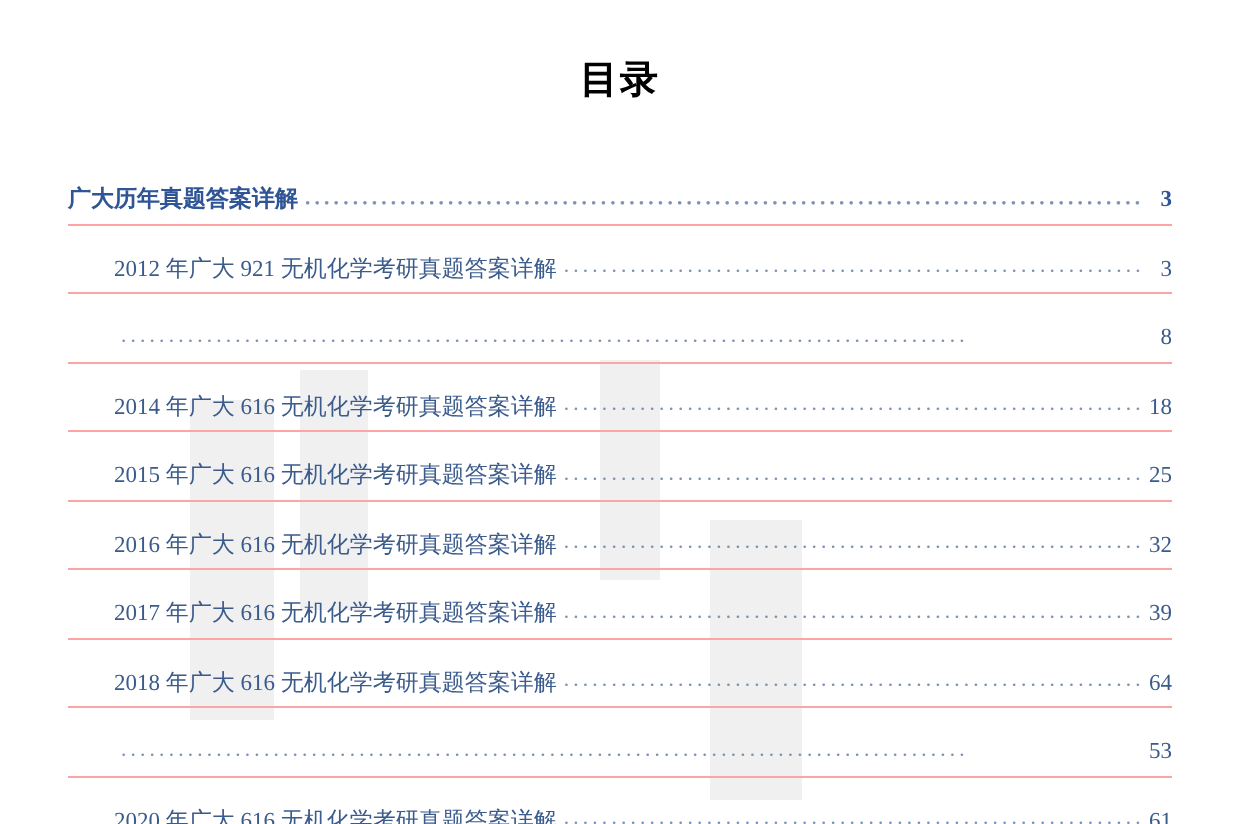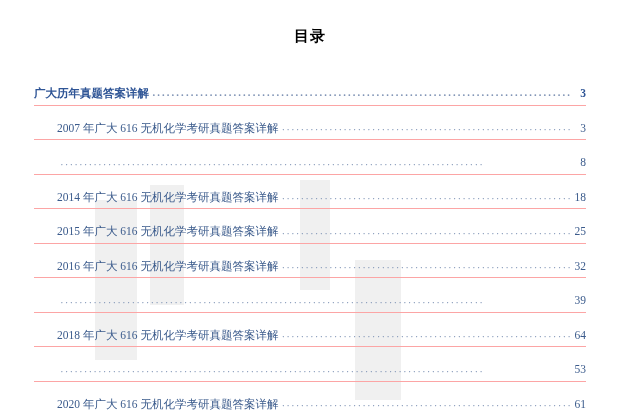--- a/index.html
+++ b/index.html
@@ -39,21 +39,21 @@
     width: 620px;
     height: 412px;
     box-sizing: border-box;
     padding: 0 34px;
   }
 
   .doc-title {
     margin: 0;
     padding-top: 27px;
     text-align: center;
-    font-size: 15px;
+    font-size: 19px;
     font-weight: bold;
     letter-spacing: 1px;
     color: #000;
     font-family: Liberation Mono, monospace;
   }
 
   .toc {
     margin-top: 40px;
   }
 
@@ -109,21 +109,21 @@
 
 <div class="page">
   <h1 class="doc-title">目录</h1>
   <div class="toc" id="toc-list">
       <div class="toc-row level-1">
         <span class="toc-label">广大历年真题答案详解</span>
         <span class="toc-leader">·························································································</span>
         <span class="toc-page">3</span>
       </div>
       <div class="toc-row level-2">
-        <span class="toc-label">2007 年广大 616 无机化学考研真题答案详解</span>
+        <span class="toc-label">2012 年广大 921 无机化学考研真题答案详解</span>
         <span class="toc-leader">·························································································</span>
         <span class="toc-page">3</span>
       </div>
       <div class="toc-row level-2">
         <span class="toc-leader">·························································································</span>
         <span class="toc-page">8</span>
       </div>
       <div class="toc-row level-2">
         <span class="toc-label">2014 年广大 616 无机化学考研真题答案详解</span>
         <span class="toc-leader">·························································································</span>
@@ -133,20 +133,21 @@
         <span class="toc-label">2015 年广大 616 无机化学考研真题答案详解</span>
         <span class="toc-leader">·························································································</span>
         <span class="toc-page">25</span>
       </div>
       <div class="toc-row level-2">
         <span class="toc-label">2016 年广大 616 无机化学考研真题答案详解</span>
         <span class="toc-leader">·························································································</span>
         <span class="toc-page">32</span>
       </div>
       <div class="toc-row level-2">
+        <span class="toc-label">2017 年广大 616 无机化学考研真题答案详解</span>
         <span class="toc-leader">·························································································</span>
         <span class="toc-page">39</span>
       </div>
       <div class="toc-row level-2">
         <span class="toc-label">2018 年广大 616 无机化学考研真题答案详解</span>
         <span class="toc-leader">·························································································</span>
         <span class="toc-page">64</span>
       </div>
       <div class="toc-row level-2">
         <span class="toc-leader">·························································································</span>

